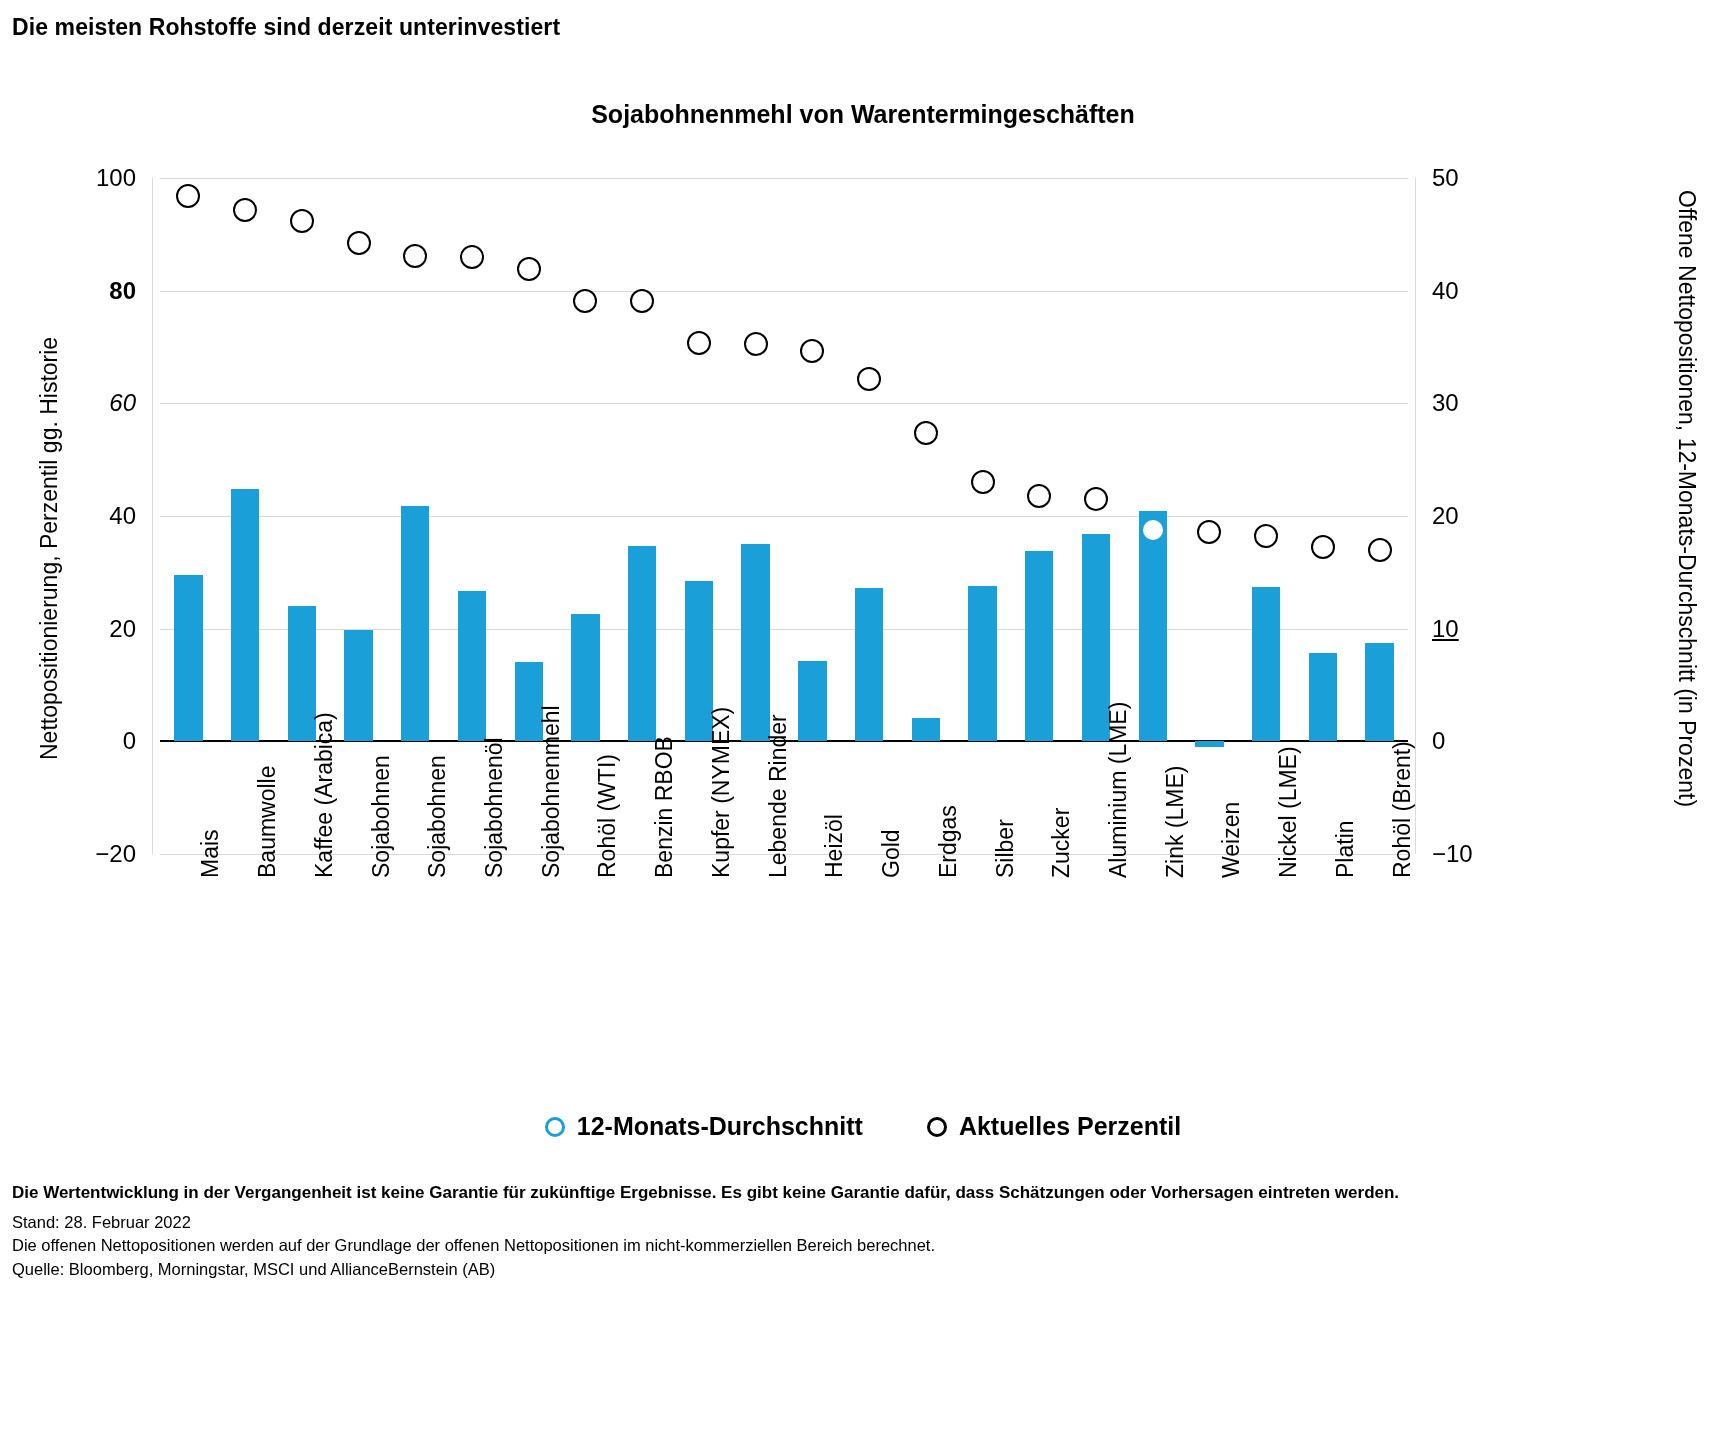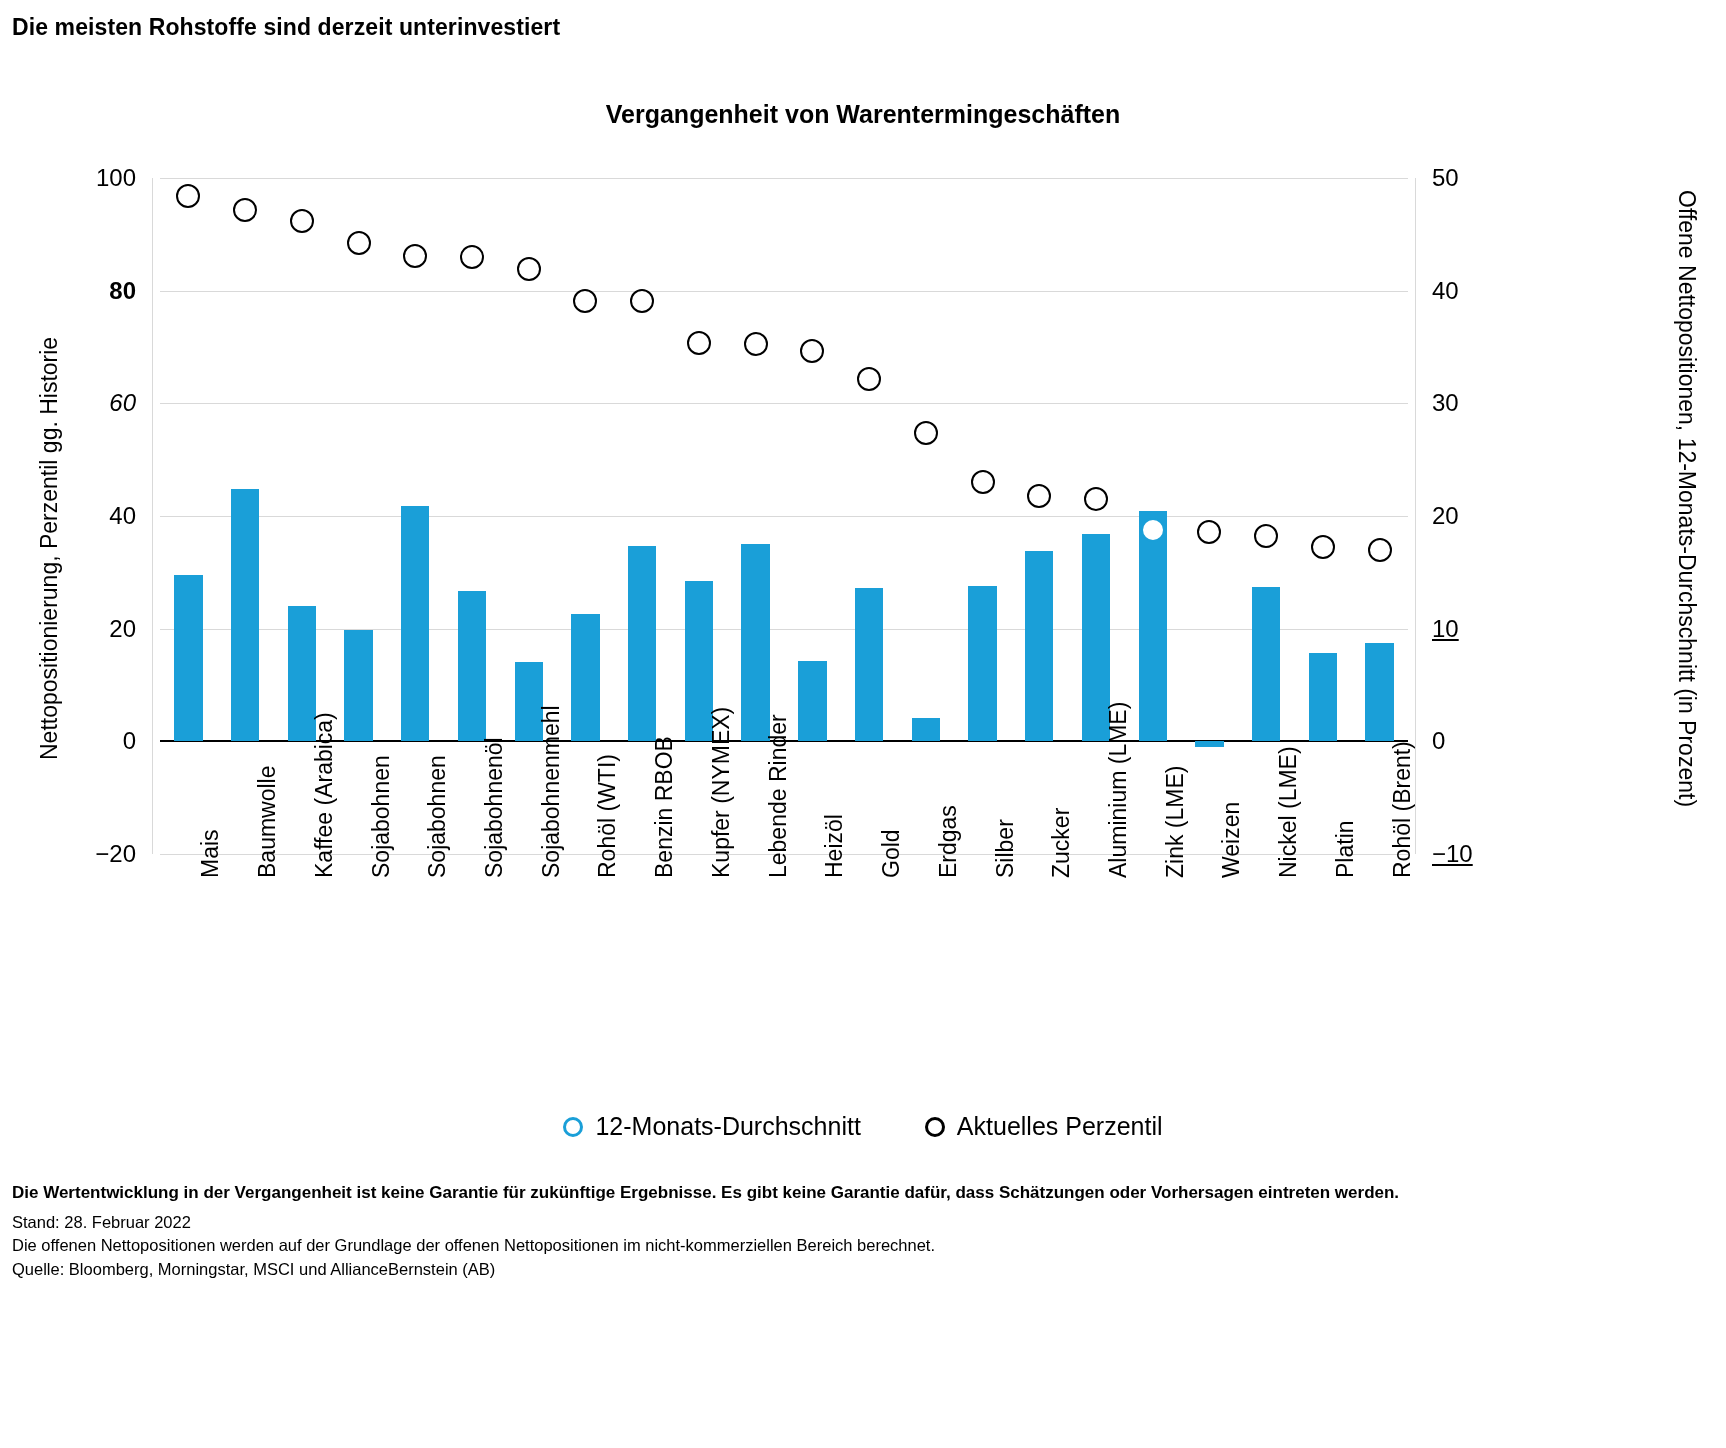--- a/index.html
+++ b/index.html
@@ -133,21 +133,21 @@
   }
   .legend {
     position: absolute;
     left: 0;
     right: 0;
     top: 1112px;
     display: flex;
     justify-content: center;
     gap: 64px;
     font-size: 25px;
-    font-weight: normal;
+    font-weight: bold;
   }
   .legend-item {
     display: flex;
     align-items: center;
     gap: 12px;
   }
   .legend-dot {
     width: 20px;
     height: 20px;
     border-radius: 50%;
@@ -173,21 +173,21 @@
     line-height: 1.42;
   }
 </style>
 </head>
 <body>
 
 <div class="page">
 
   <div class="headline">Die meisten Rohstoffe sind derzeit unterinvestiert</div>
 
-  <div class="chart-title">Vergangenheit von Warentermingeschäften</div>
+  <div class="chart-title">Sojabohnenmehl von Warentermingeschäften</div>
 
   <div class="axis-title axis-title-left">Nettopositionierung, Perzentil gg. Historie</div>
   <div class="axis-title axis-title-right">Offene Nettopositionen, 12-Monats-Durchschnitt (in Prozent)</div>
 
   <div class="plot-area" id="plot">
     <div class="axis-left-line"></div>
     <div class="axis-right-line"></div>
   <div class="gridline" style="top: 0px;"></div>
       <div class="tick-label tick-left" style="top: 0px;">100</div>
       <div class="gridline" style="top: 112.667px;"></div>
@@ -201,21 +201,21 @@
       <div class="zeroline" style="top: 562.333px;"></div>
       <div class="tick-label tick-left" style="top: 563.333px;">0</div>
       <div class="gridline" style="top: 676px;"></div>
       <div class="tick-label tick-left" style="top: 676px;">−20</div>
       <div class="tick-label tick-right" style="top: 0px;">50</div>
       <div class="tick-label tick-right" style="top: 112.667px;">40</div>
       <div class="tick-label tick-right" style="top: 225.333px;">30</div>
       <div class="tick-label tick-right" style="top: 338px;">20</div>
       <div class="tick-label tick-right" style="top: 450.667px; text-decoration: underline;">10</div>
       <div class="tick-label tick-right" style="top: 563.333px;">0</div>
-      <div class="tick-label tick-right" style="top: 676px; text-decoration: underline;">−10</div>
+      <div class="tick-label tick-right" style="top: 676px;">−10</div>
       <div class="bar" style="left: 14.1818px; width: 28.3636px; top: 396.587px; height: 166.747px; bottom: auto; background: rgb(26, 159, 216);"></div>
       <div class="marker" style="left: 28.3636px; top: 18.0267px;"></div>
       <div class="bar" style="left: 70.9091px; width: 28.3636px; top: 310.96px; height: 252.373px; bottom: auto; background: rgb(26, 159, 216);"></div>
       <div class="marker" style="left: 85.0909px; top: 31.5467px;"></div>
       <div class="bar" style="left: 127.636px; width: 28.3636px; top: 428.133px; height: 135.2px; bottom: auto; background: rgb(26, 159, 216);"></div>
       <div class="marker" style="left: 141.818px; top: 42.8133px;"></div>
       <div class="bar" style="left: 184.364px; width: 28.3636px; top: 451.793px; height: 111.54px; bottom: auto; background: rgb(26, 159, 216);"></div>
       <div class="marker" style="left: 198.545px; top: 64.7833px;"></div>
       <div class="bar" style="left: 241.091px; width: 28.3636px; top: 327.86px; height: 235.473px; bottom: auto; background: rgb(26, 159, 216);"></div>
       <div class="marker" style="left: 255.273px; top: 78.3033px;"></div>

